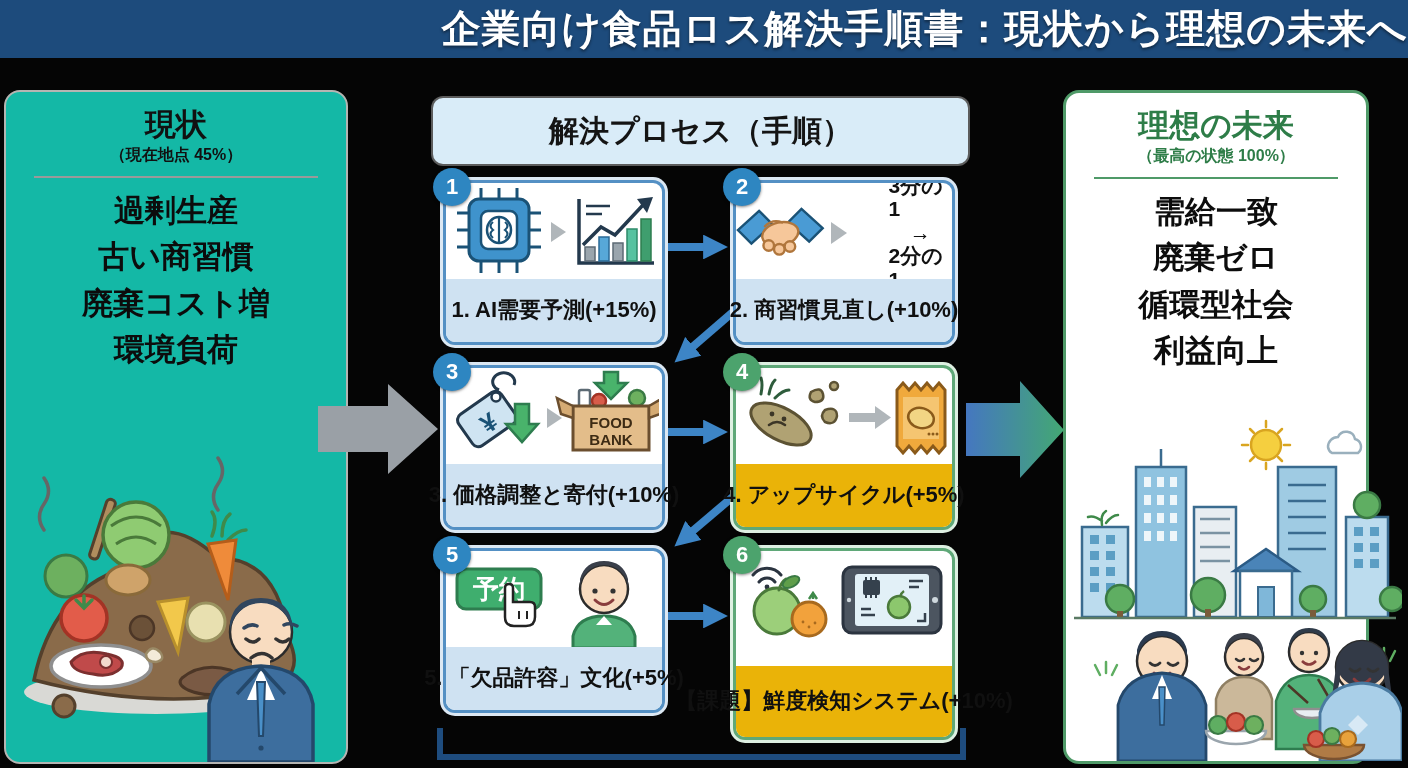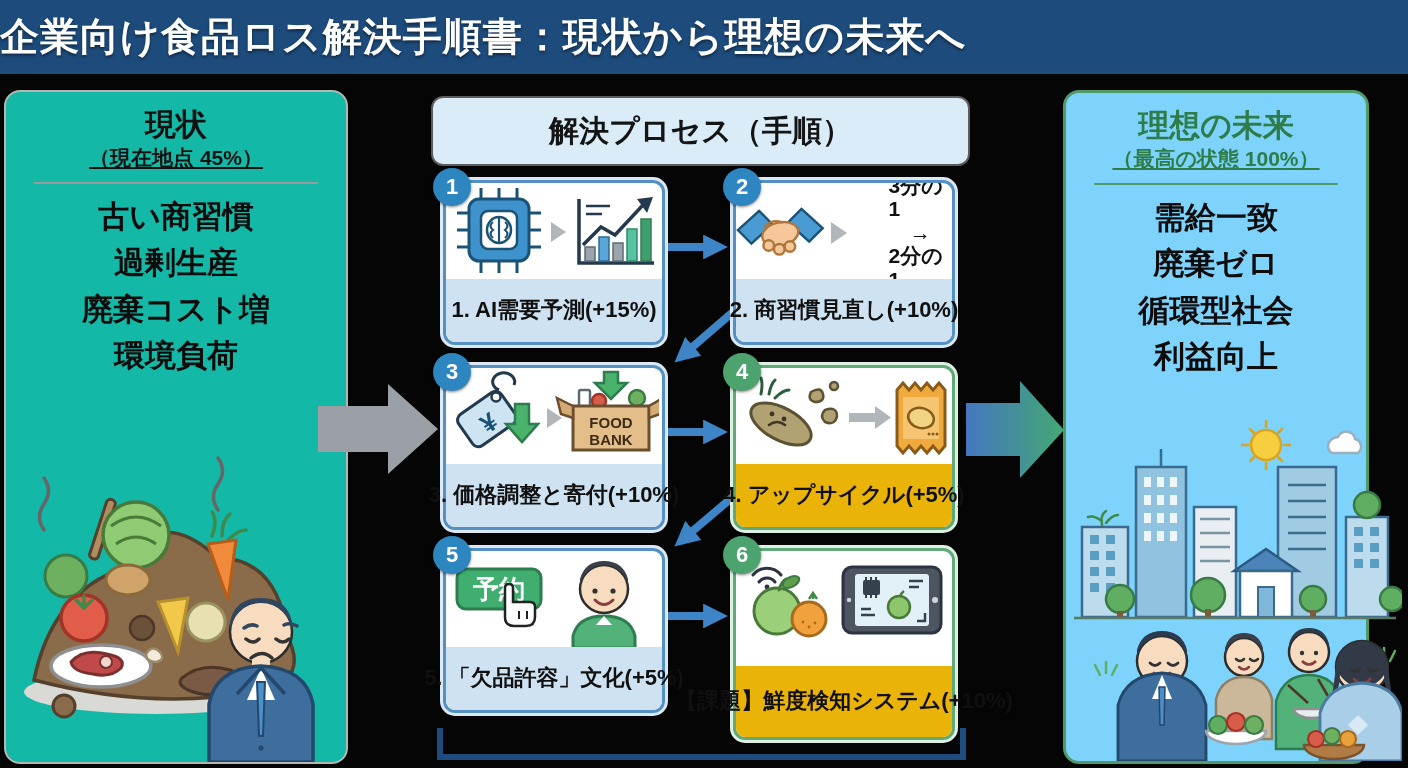--- a/index.html
+++ b/index.html
@@ -1,31 +1,31 @@
 <!DOCTYPE html>
 <html><head>
 <meta charset="utf-8">
 <style>
   html,body{margin:0;padding:0;background:#000;width:1408px;height:768px;overflow:hidden;
     font-family:"Liberation Sans","DejaVu Sans",sans-serif;}
   .stage{position:relative;width:1408px;height:768px;background:#050505;}
 
   
-  .titlebar{position:absolute;left:0;top:0;width:1408px;height:74px;background:#1d4b7c;
-    display:flex;align-items:center;justify-content:flex-start;}
+  .titlebar{position:absolute;left:0;top:0;width:1408px;height:58px;background:#1d4b7c;
+    display:flex;align-items:center;justify-content:flex-end;}
   .titlebar h1{margin:0;color:#fff;font-size:39px;font-weight:bold;letter-spacing:1px;
     text-shadow:0 2px 3px rgba(0,0,0,.45);}
 
   
   .panel{position:absolute;top:90px;height:674px;border-radius:16px;box-sizing:border-box;}
   .panel-current{left:4px;width:344px;background:#14b8a6;border:2px solid #b5b5b2;}
-  .panel-future{left:1063px;width:306px;background:#7dd3fc;border:3px solid #4f9a68;}
+  .panel-future{left:1063px;width:306px;background:#ffffff;border:3px solid #4f9a68;}
   .panel-head{ text-align:center;font-weight:bold;}
   .panel-title{font-size:31px;margin-top:14px;line-height:1.25;color:#111;}
-  .panel-sub{font-size:21px;line-height:1.2;color:#111;text-decoration:underline;}
+  .panel-sub{font-size:16px;line-height:1.2;color:#111;}
   .panel-future .panel-title,.panel-future .panel-sub{color:#2e7d48;}
   .divider{height:2px;margin:12px 28px 10px 28px;background:#9a9a9a;}
   .panel-future .divider{background:#4f9a68;}
   .panel-list{list-style:none;margin:6px 0 0 0;padding:0;text-align:center;}
   .panel-list li{font-size:31px;font-weight:bold;color:#0c0c0c;line-height:1.5;}
   .illus{position:absolute;left:0;bottom:0;}
 
   
   .proc-head{position:absolute;left:433px;top:98px;width:535px;height:66px;background:#d9ecf8;
     border-radius:10px;box-shadow:0 0 0 2px rgba(255,255,255,.35);display:flex;align-items:center;justify-content:center;}
@@ -92,22 +92,22 @@
     <path d="M440 728 L440 757 L963 757 L963 728" fill="none" stroke="#1e4c7e" stroke-width="6"></path>
   </svg>
 
   <div class="panel panel-current">
     <div class="panel-head">
       <div class="panel-title">現状</div>
       <div class="panel-sub">（現在地点 45%）</div>
     </div>
     <div class="divider"></div>
     <ul class="panel-list">
+      <li>過剰生産</li>
       <li>古い商習慣</li>
-      <li>過剰生産</li>
       <li>廃棄コスト増</li>
       <li>環境負荷</li>
     </ul>
 
     <svg class="illus" width="340" height="322" viewBox="0 0 340 322">
       <path d="M38 90 q-9 -13 0 -26 q9 -13 0 -26" fill="none" stroke="#666" stroke-width="3.5" stroke-linecap="round"></path>
       <path d="M212 70 q-9 -13 0 -26 q9 -13 0 -26" fill="none" stroke="#666" stroke-width="3.5" stroke-linecap="round"></path>
       <ellipse cx="150" cy="252" rx="132" ry="22" fill="#d9d9d5"></ellipse>
       <rect x="92" y="58" width="9" height="62" rx="4" transform="rotate(18 96 89)" fill="#b08d5e" stroke="#54402c" stroke-width="3"></rect>
       <path d="M28 240 Q46 152 118 128 Q150 62 212 118 Q272 118 282 198 Q302 238 258 250 Q150 272 28 240 z" fill="#8a6b4a" stroke="#54402c" stroke-width="3.5"></path>

